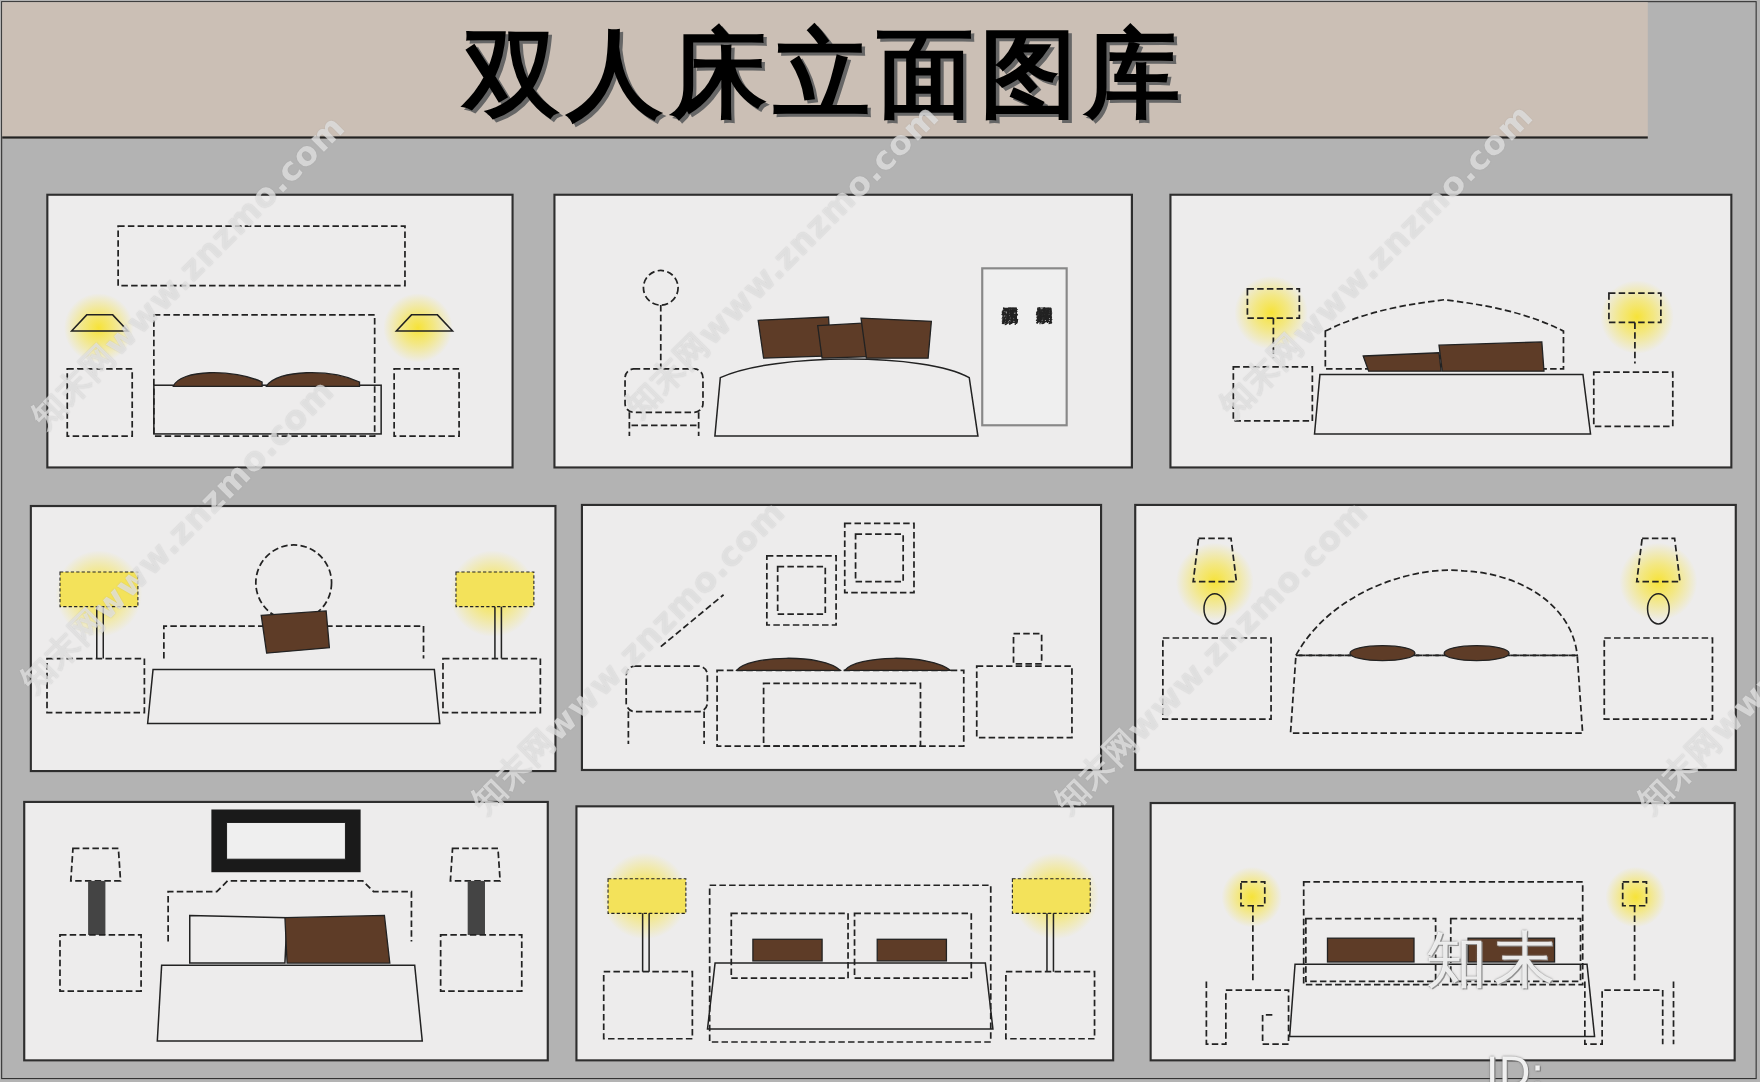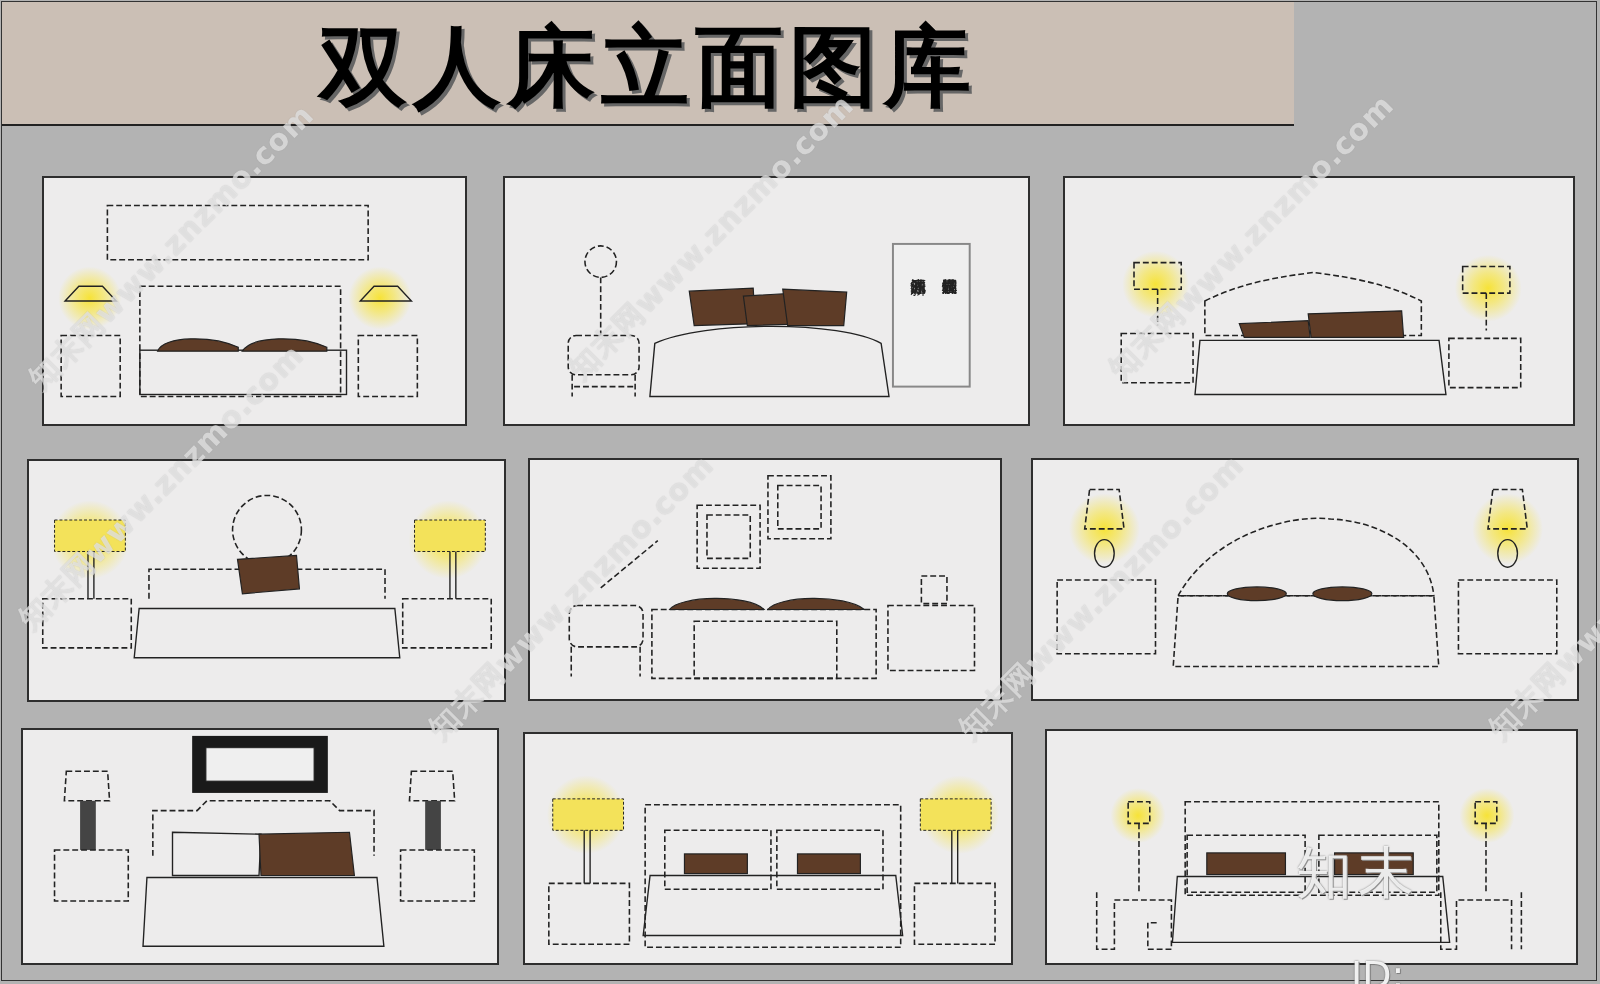--- a/index.html
+++ b/index.html
@@ -1,18 +1,18 @@
 <!DOCTYPE html>
 <html><head>
 <meta charset="utf-8">
 <style>
   html,body{margin:0;padding:0;}
   body{width:1600px;height:984px;position:relative;overflow:hidden;background:#b3b3b3;font-family:"DejaVu Sans",sans-serif;}
   .frame{position:absolute;left:1px;top:1px;width:1596px;height:980px;border:1px solid #333;box-sizing:border-box;}
-  .header{position:absolute;left:2px;top:2px;width:1292px;height:124px;background:#cbbfb5;border-bottom:2px solid #222;box-sizing:border-box;}
+  .header{position:absolute;left:2px;top:2px;width:1496px;height:124px;background:#cbbfb5;border-bottom:2px solid #222;box-sizing:border-box;}
   .title{position:absolute;left:0;right:0;top:14px;text-align:center;font-family:"DejaVu Serif",serif;font-size:88px;font-weight:bold;letter-spacing:6px;color:#000;text-shadow:3px 3px 0 #666;line-height:100px;}
   .panel{position:absolute;background:#edecec;border:2px solid #2e2e2e;box-sizing:border-box;overflow:hidden;}
   .panel svg{position:absolute;left:0;top:0;width:100%;height:100%;}
   .wm{position:absolute;font-family:"DejaVu Sans",sans-serif;font-weight:bold;color:rgba(255,255,255,0.55);font-size:30px;transform:rotate(-45deg);transform-origin:left top;white-space:nowrap;letter-spacing:1px;text-shadow:0 0 1px rgba(150,150,150,0.6);pointer-events:none;}
   .brand{position:absolute;left:1296px;top:836px;font-size:56px;color:rgba(255,255,255,0.85);text-shadow:0 0 2px #777,1px 1px 0 #999;font-family:"DejaVu Sans",sans-serif;letter-spacing:6px;}
   .idtext{position:absolute;left:1330px;top:953px;font-size:38px;color:rgba(255,255,255,0.9);text-shadow:0 0 2px #666,1px 1px 0 #888;font-family:"DejaVu Sans",sans-serif;margin-left:21px;}
   .d{fill:none;stroke:#222;stroke-width:1.6;stroke-dasharray:6 3;}
   .s{fill:none;stroke:#222;stroke-width:1.4;}
   .pil{fill:#5e3c27;stroke:#222;stroke-width:1.2;}
   .glow{fill:url(#g);}

